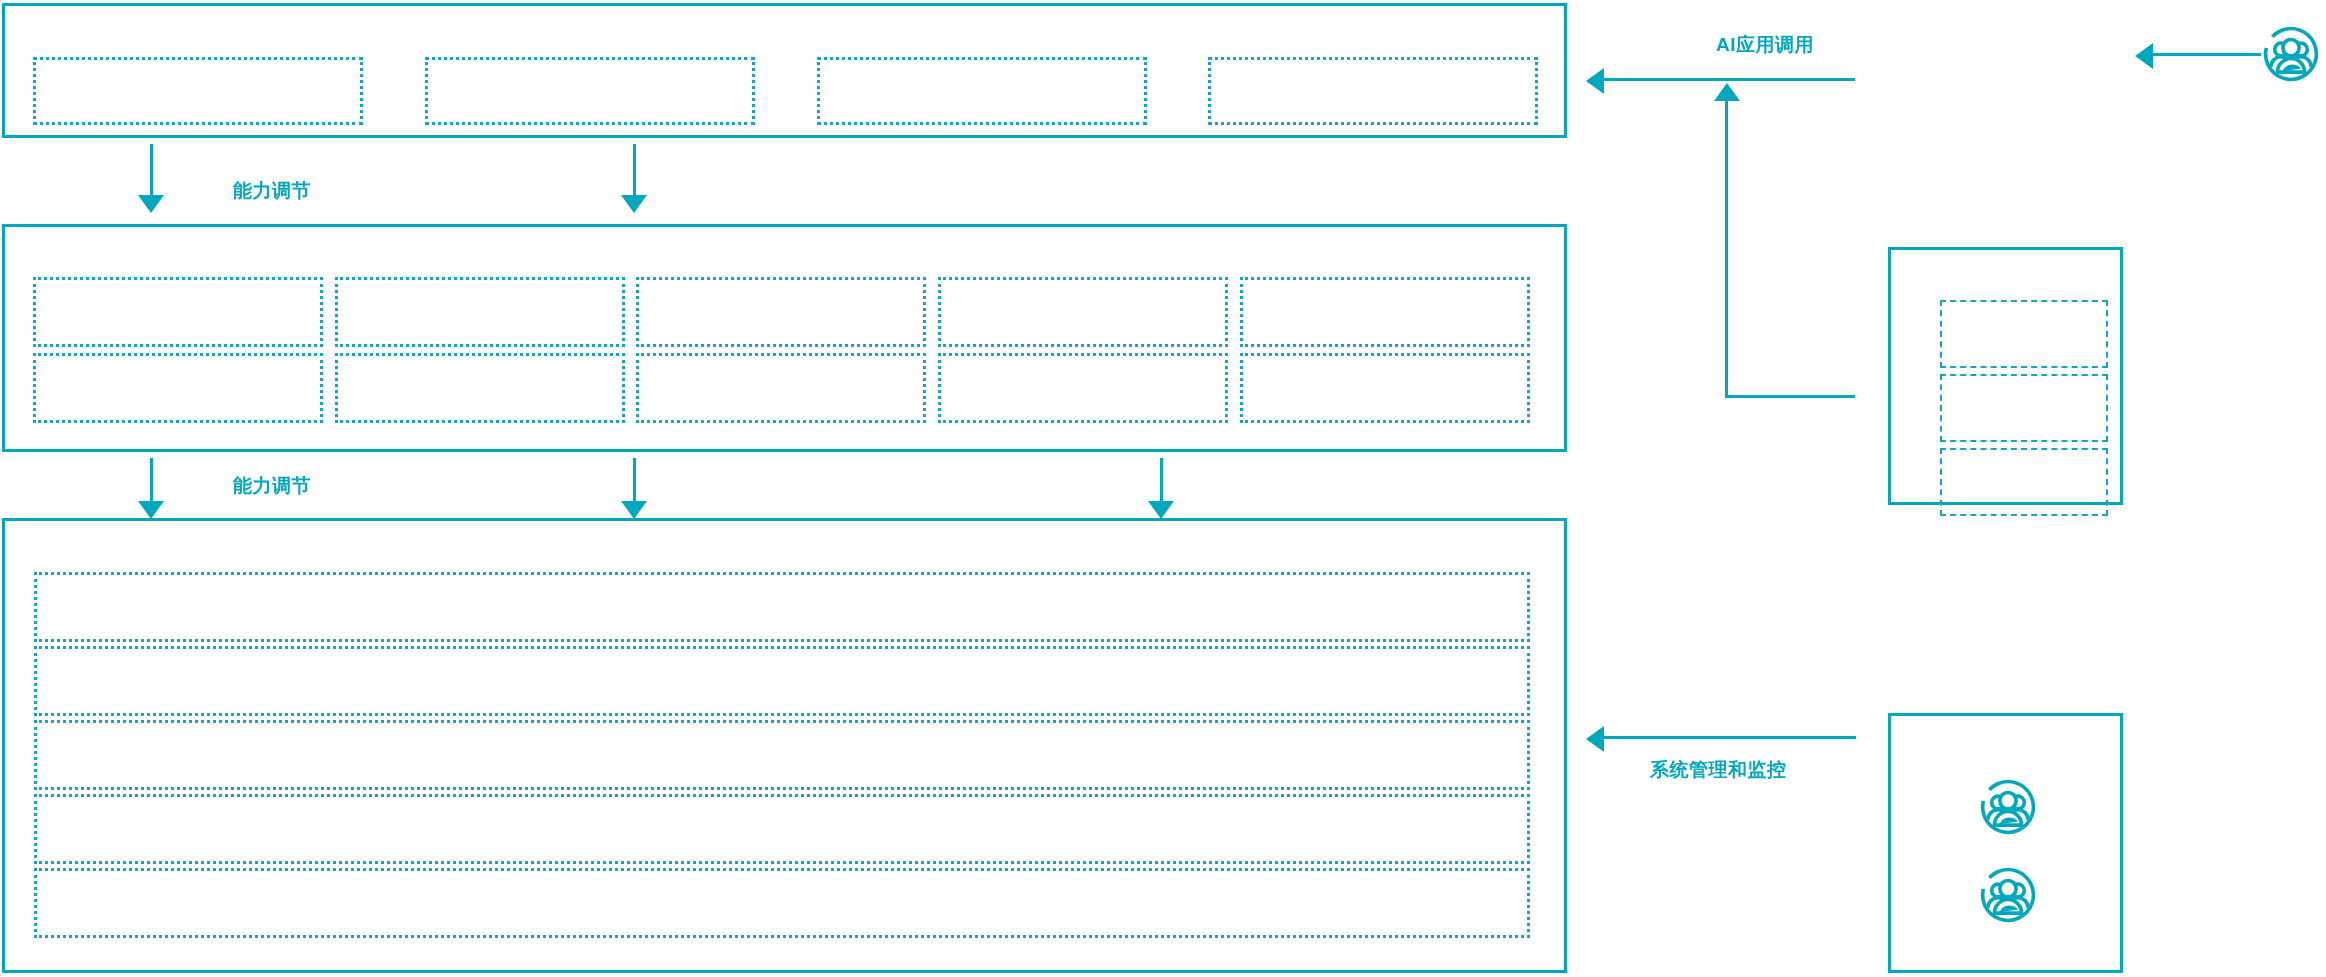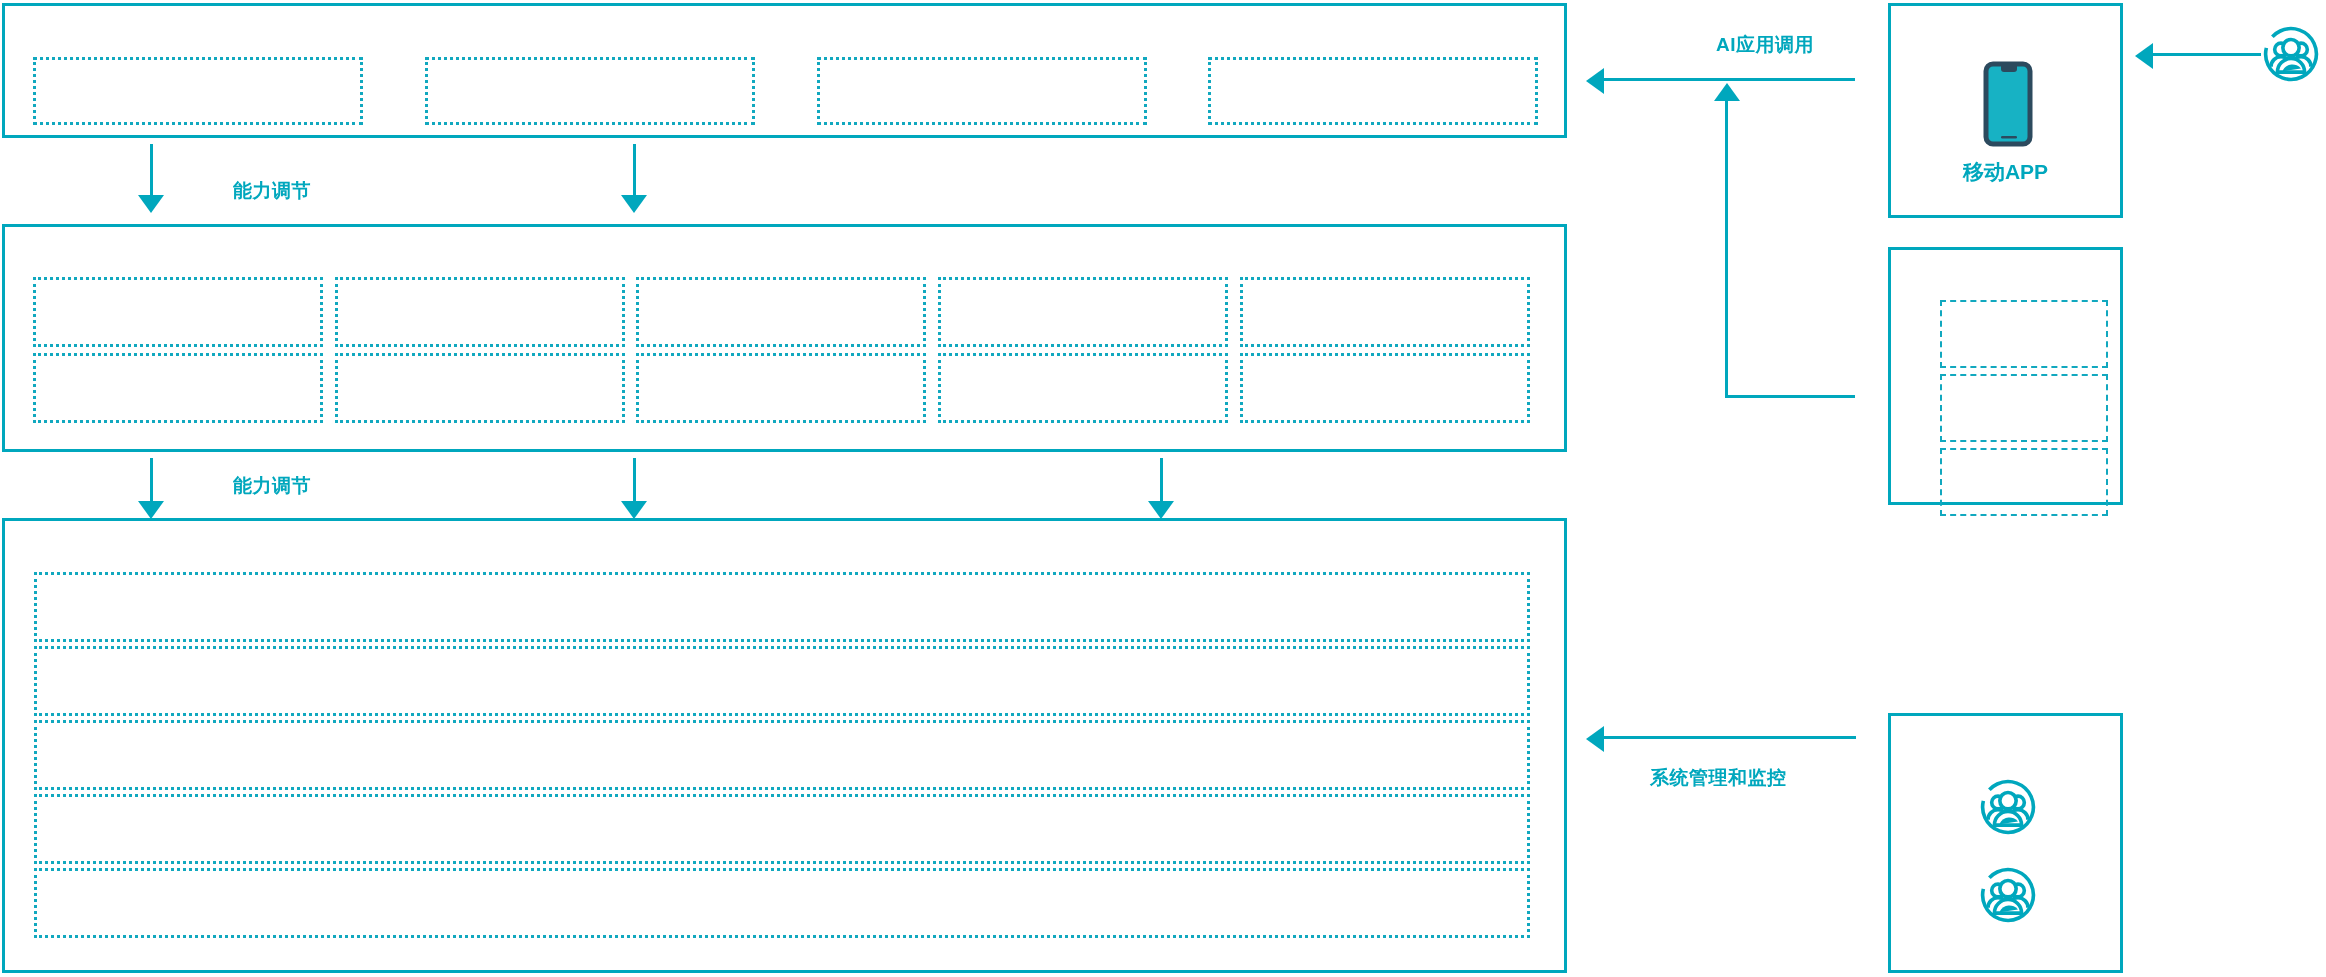--- a/index.html
+++ b/index.html
@@ -157,30 +157,20 @@
   <div class="slot dotted" style="left:34px; top:868px; width:1496px; height:70px;"></div>
 
   <div class="arrow-h-line" style="left:1604px; top:78px; width:251px;"></div>
   <div class="arrow-head-left" style="left:1586px; top:68px;"></div>
   <div class="label" style="left:1716px; top:32px;">AI应用调用</div>
 
   <div class="arrow-h-line" style="left:1725px; top:395px; width:130px;"></div>
   <div class="arrow-v-line" style="left:1725px; top:100px; height:298px;"></div>
   <div class="arrow-head-up" style="left:1714px; top:83px;"></div>
 
-  <div class="panel" style="left:1888px; top:3px; width:235px; height:215px;">
-    <div class="phone-wrap" style="left:92px; top:55px;">
-      <svg width="52" height="86" viewBox="0 0 52 86" xmlns="http://www.w3.org/2000/svg">
-        <rect x="3" y="3" width="44" height="80" rx="7" ry="7" fill="#17b2c4" stroke="#2c4a5e" stroke-width="5"></rect>
-        <path d="M18 5 h16 v3 a3 3 0 0 1 -3 3 h-10 a3 3 0 0 1 -3 -3 z" fill="#2c4a5e"></path>
-        <rect x="18" y="75" width="16" height="2.5" rx="1.2" fill="#2c4a5e"></rect>
-      </svg>
-    </div>
-    <div class="panel-caption" style="top:152px; left:0;">移动APP</div>
-  </div>
 
   <div class="arrow-h-line" style="left:2153px; top:53px; width:108px;"></div>
   <div class="arrow-head-left" style="left:2135px; top:43px;"></div>
 
   <div class="icon-wrap" style="left:2262px; top:25px;">
     <svg width="58" height="58" viewBox="0 0 64 64" xmlns="http://www.w3.org/2000/svg">
       <circle cx="32" cy="32" r="28" fill="none" stroke="#00a7bd" stroke-width="4" stroke-dasharray="150 14" transform="rotate(-115 32 32)"></circle>
       <circle cx="21" cy="27" r="7" fill="none" stroke="#00a7bd" stroke-width="4"></circle>
       <circle cx="43" cy="27" r="7" fill="none" stroke="#00a7bd" stroke-width="4"></circle>
       <path d="M10 46 a11 11 0 0 1 22 0" fill="none" stroke="#00a7bd" stroke-width="4"></path>
@@ -192,21 +182,21 @@
   </div>
 
   <div class="panel" style="left:1888px; top:247px; width:235px; height:258px;">
   </div>
   <div class="slot" style="left:1940px; top:300px; width:168px; height:68px;"></div>
   <div class="slot" style="left:1940px; top:374px; width:168px; height:68px;"></div>
   <div class="slot" style="left:1940px; top:448px; width:168px; height:68px;"></div>
 
   <div class="arrow-h-line" style="left:1604px; top:736px; width:252px;"></div>
   <div class="arrow-head-left" style="left:1586px; top:726px;"></div>
-  <div class="label" style="left:1650px; top:757px;margin-top:8px;">系统管理和监控</div>
+  <div class="label" style="left:1650px; top:757px;">系统管理和监控</div>
 
   <div class="panel" style="left:1888px; top:713px; width:235px; height:260px;">
     <div class="icon-wrap" style="left:88px; top:62px;">
       <svg width="58" height="58" viewBox="0 0 64 64" xmlns="http://www.w3.org/2000/svg">
         <circle cx="32" cy="32" r="28" fill="none" stroke="#00a7bd" stroke-width="4" stroke-dasharray="150 14" transform="rotate(-115 32 32)"></circle>
         <circle cx="21" cy="27" r="7" fill="none" stroke="#00a7bd" stroke-width="4"></circle>
         <circle cx="43" cy="27" r="7" fill="none" stroke="#00a7bd" stroke-width="4"></circle>
         <path d="M10 46 a11 11 0 0 1 22 0" fill="none" stroke="#00a7bd" stroke-width="4"></path>
         <path d="M32 46 a11 11 0 0 1 22 0" fill="none" stroke="#00a7bd" stroke-width="4"></path>
         <circle cx="32" cy="25" r="9" fill="#ffffff" stroke="#00a7bd" stroke-width="4"></circle>

